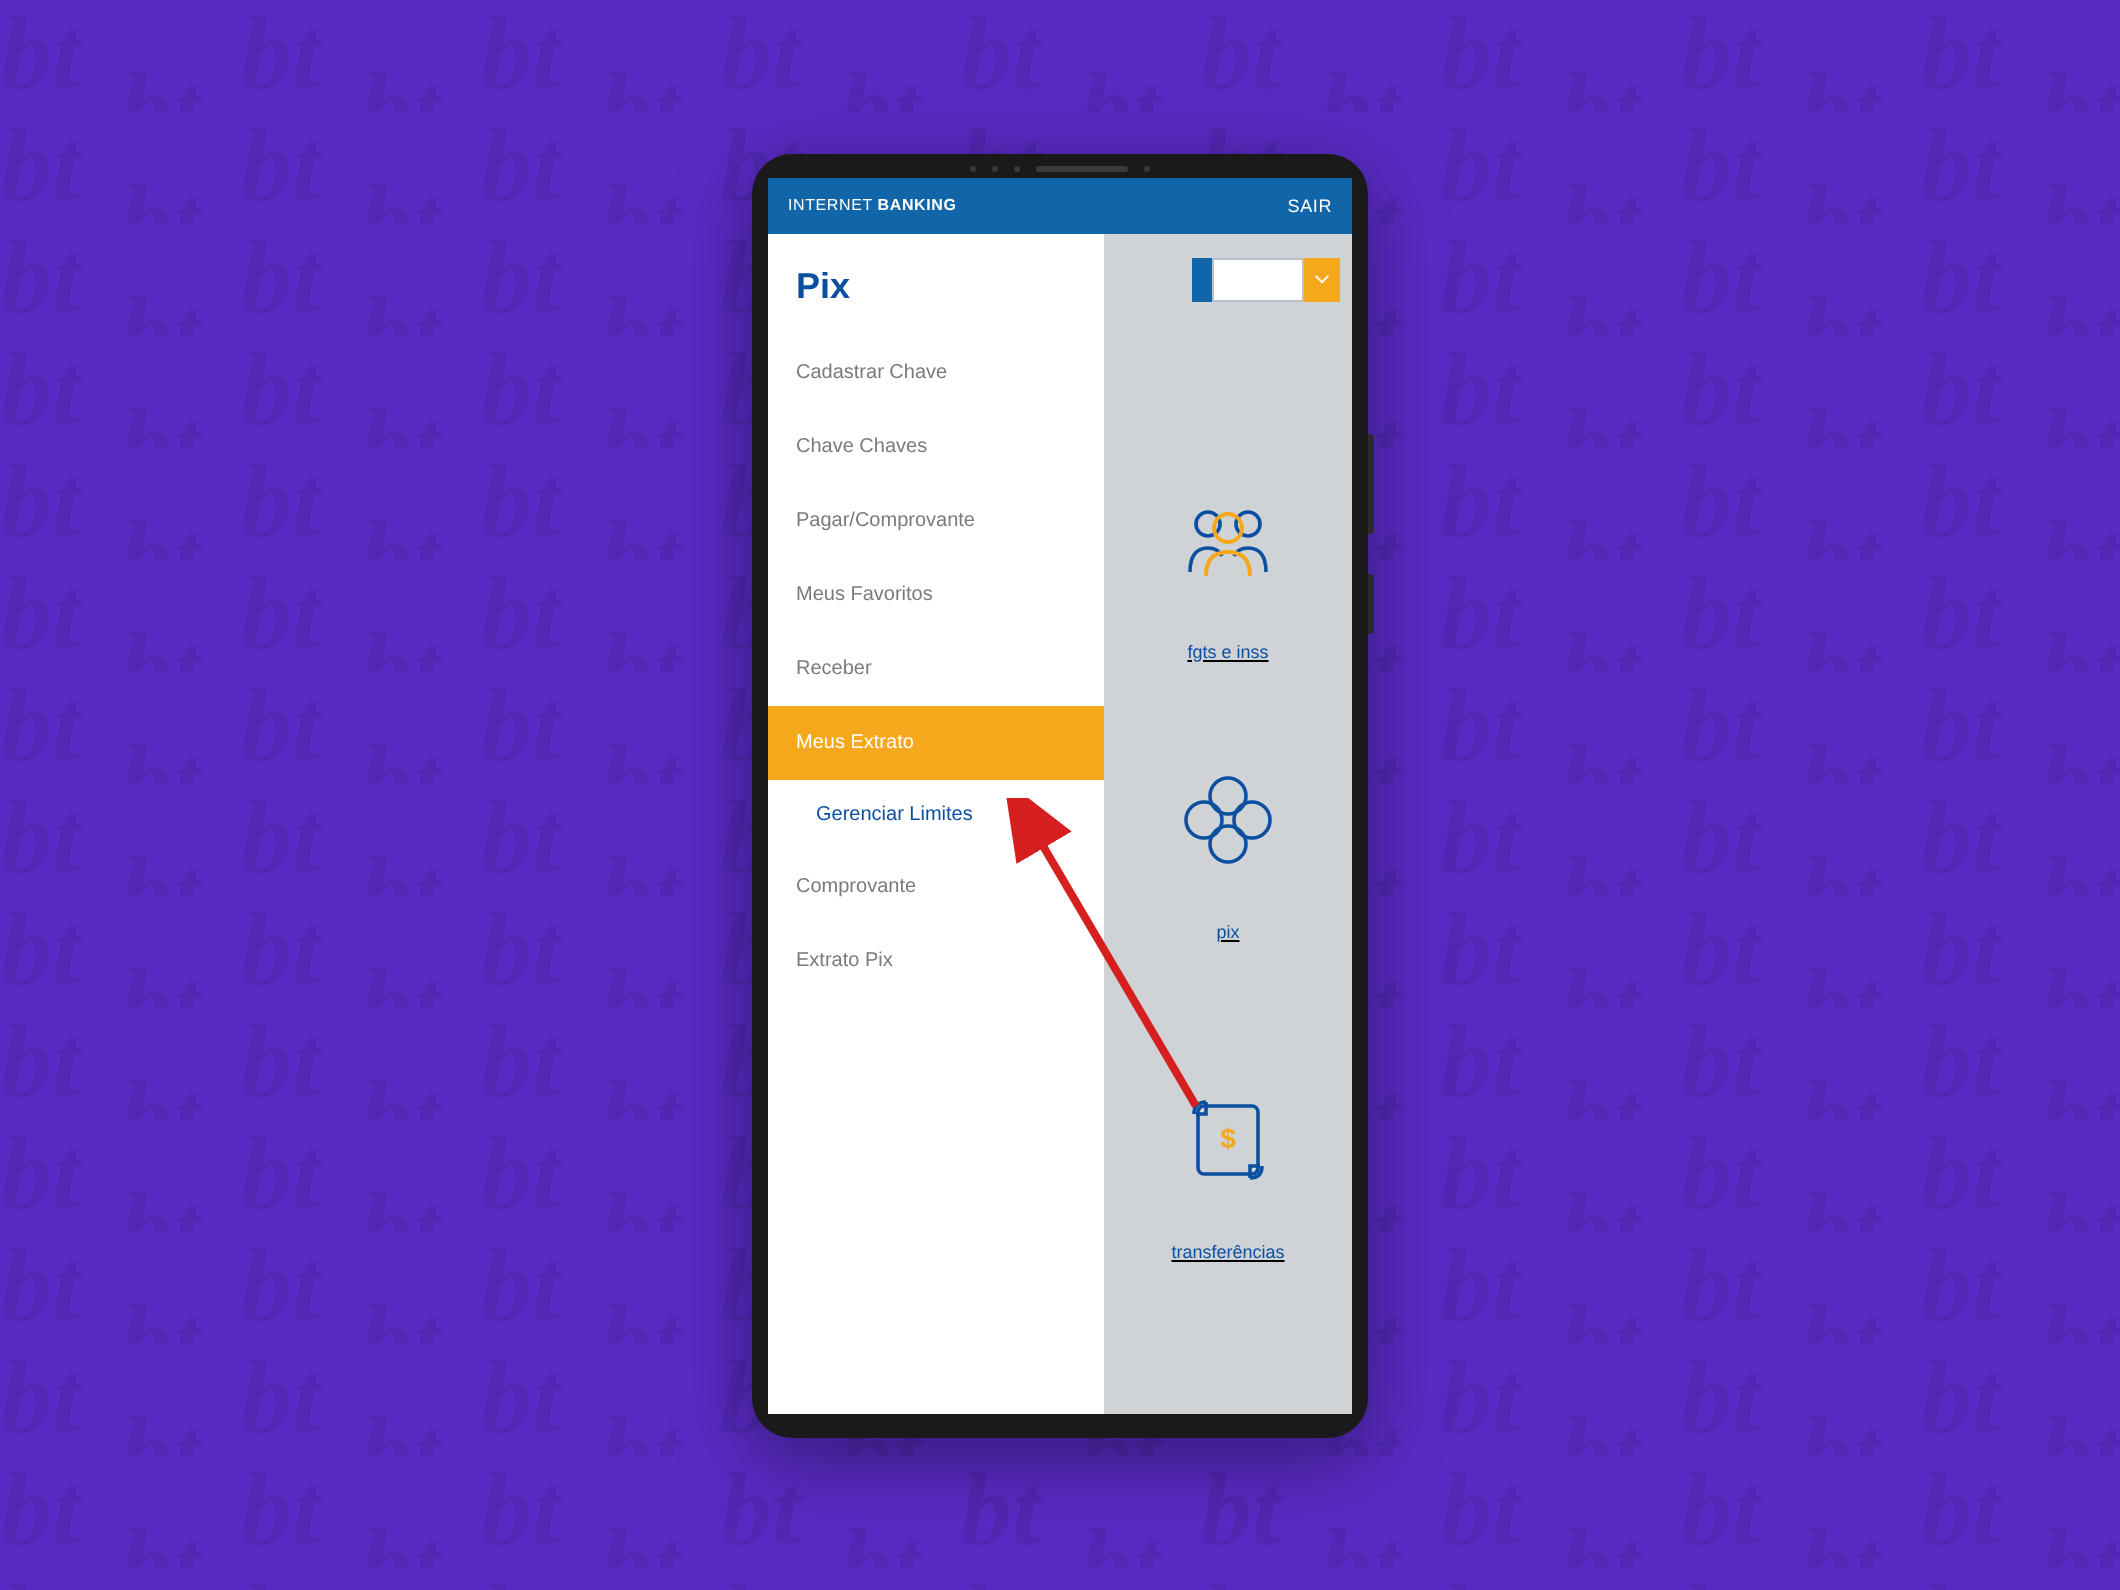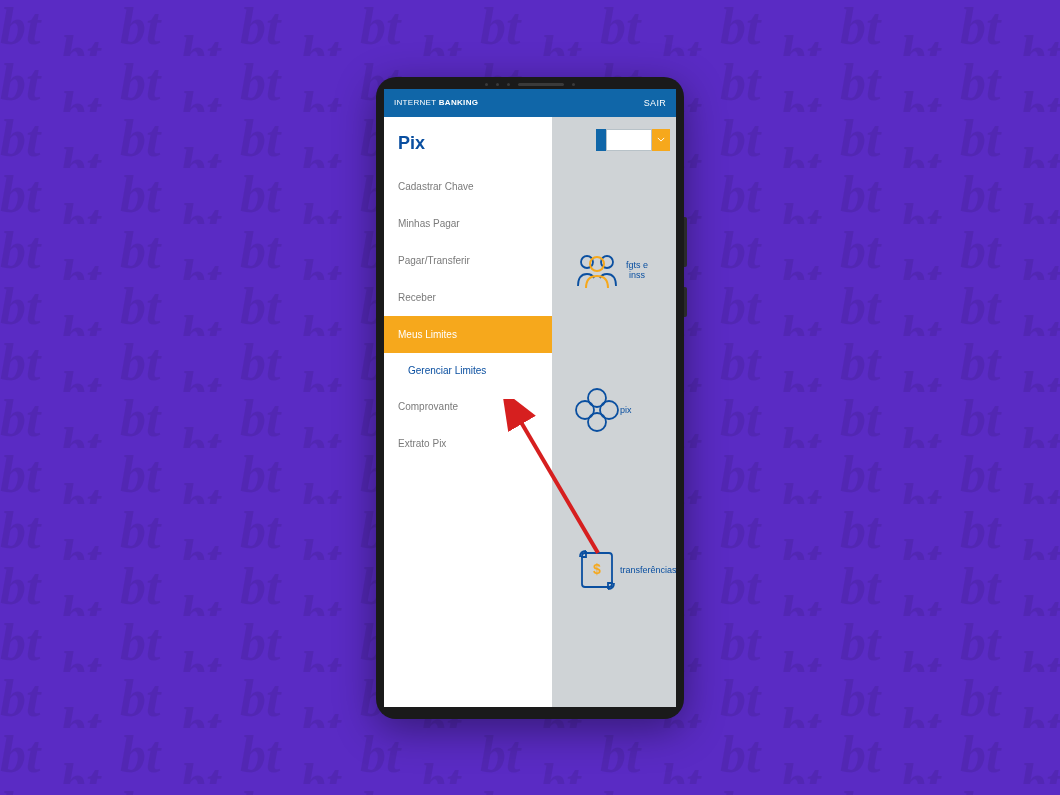--- a/index.html
+++ b/index.html
@@ -137,23 +137,24 @@
       background: #f6a81c;
       display: flex;
       align-items: center;
       justify-content: center;
     }
     .account-drop svg { width: 8px; height: 5px; }
     .dash-item {
       position: absolute;
       width: 80px;
       display: flex;
-      flex-direction: row;
-      align-items: center;
-      gap: 0;
+      flex-direction: column;
+      align-items: center;
+      gap: 28px;
+      text-decoration: underline;
     }
     .dash-item-1 { top: 130px; left: 22px; }
     .dash-item-2 { top: 270px; left: 22px; }
     .dash-item-3 { top: 430px; left: 22px; }
     .dash-icon {
       width: 46px;
       height: 46px;
       display: flex;
       align-items: center;
       justify-content: center;
@@ -213,24 +214,25 @@
       </div>
       <div class="app-sair">SAIR</div>
     </div>
 
     <div class="app-body">
 
       <div class="sidebar">
         <div class="sidebar-title">Pix</div>
 
         <div class="menu-item">Cadastrar Chave</div>
-        <div class="menu-item">Minhas Pagar</div>
-        <div class="menu-item">Pagar/Transferir</div>
+        <div class="menu-item">Chave Chaves</div>
+        <div class="menu-item">Pagar/Comprovante</div>
+        <div class="menu-item">Meus Favoritos</div>
         <div class="menu-item">Receber</div>
-        <div class="menu-item highlight">Meus Limites</div>
+        <div class="menu-item highlight">Meus Extrato</div>
         <div class="menu-sub">Gerenciar Limites</div>
         <div class="menu-item">Comprovante</div>
         <div class="menu-item">Extrato Pix</div>
       </div>
 
       <div class="right-panel">
 
         <div class="account-selector">
           <div class="account-left"></div>
           <div class="account-field"></div>

